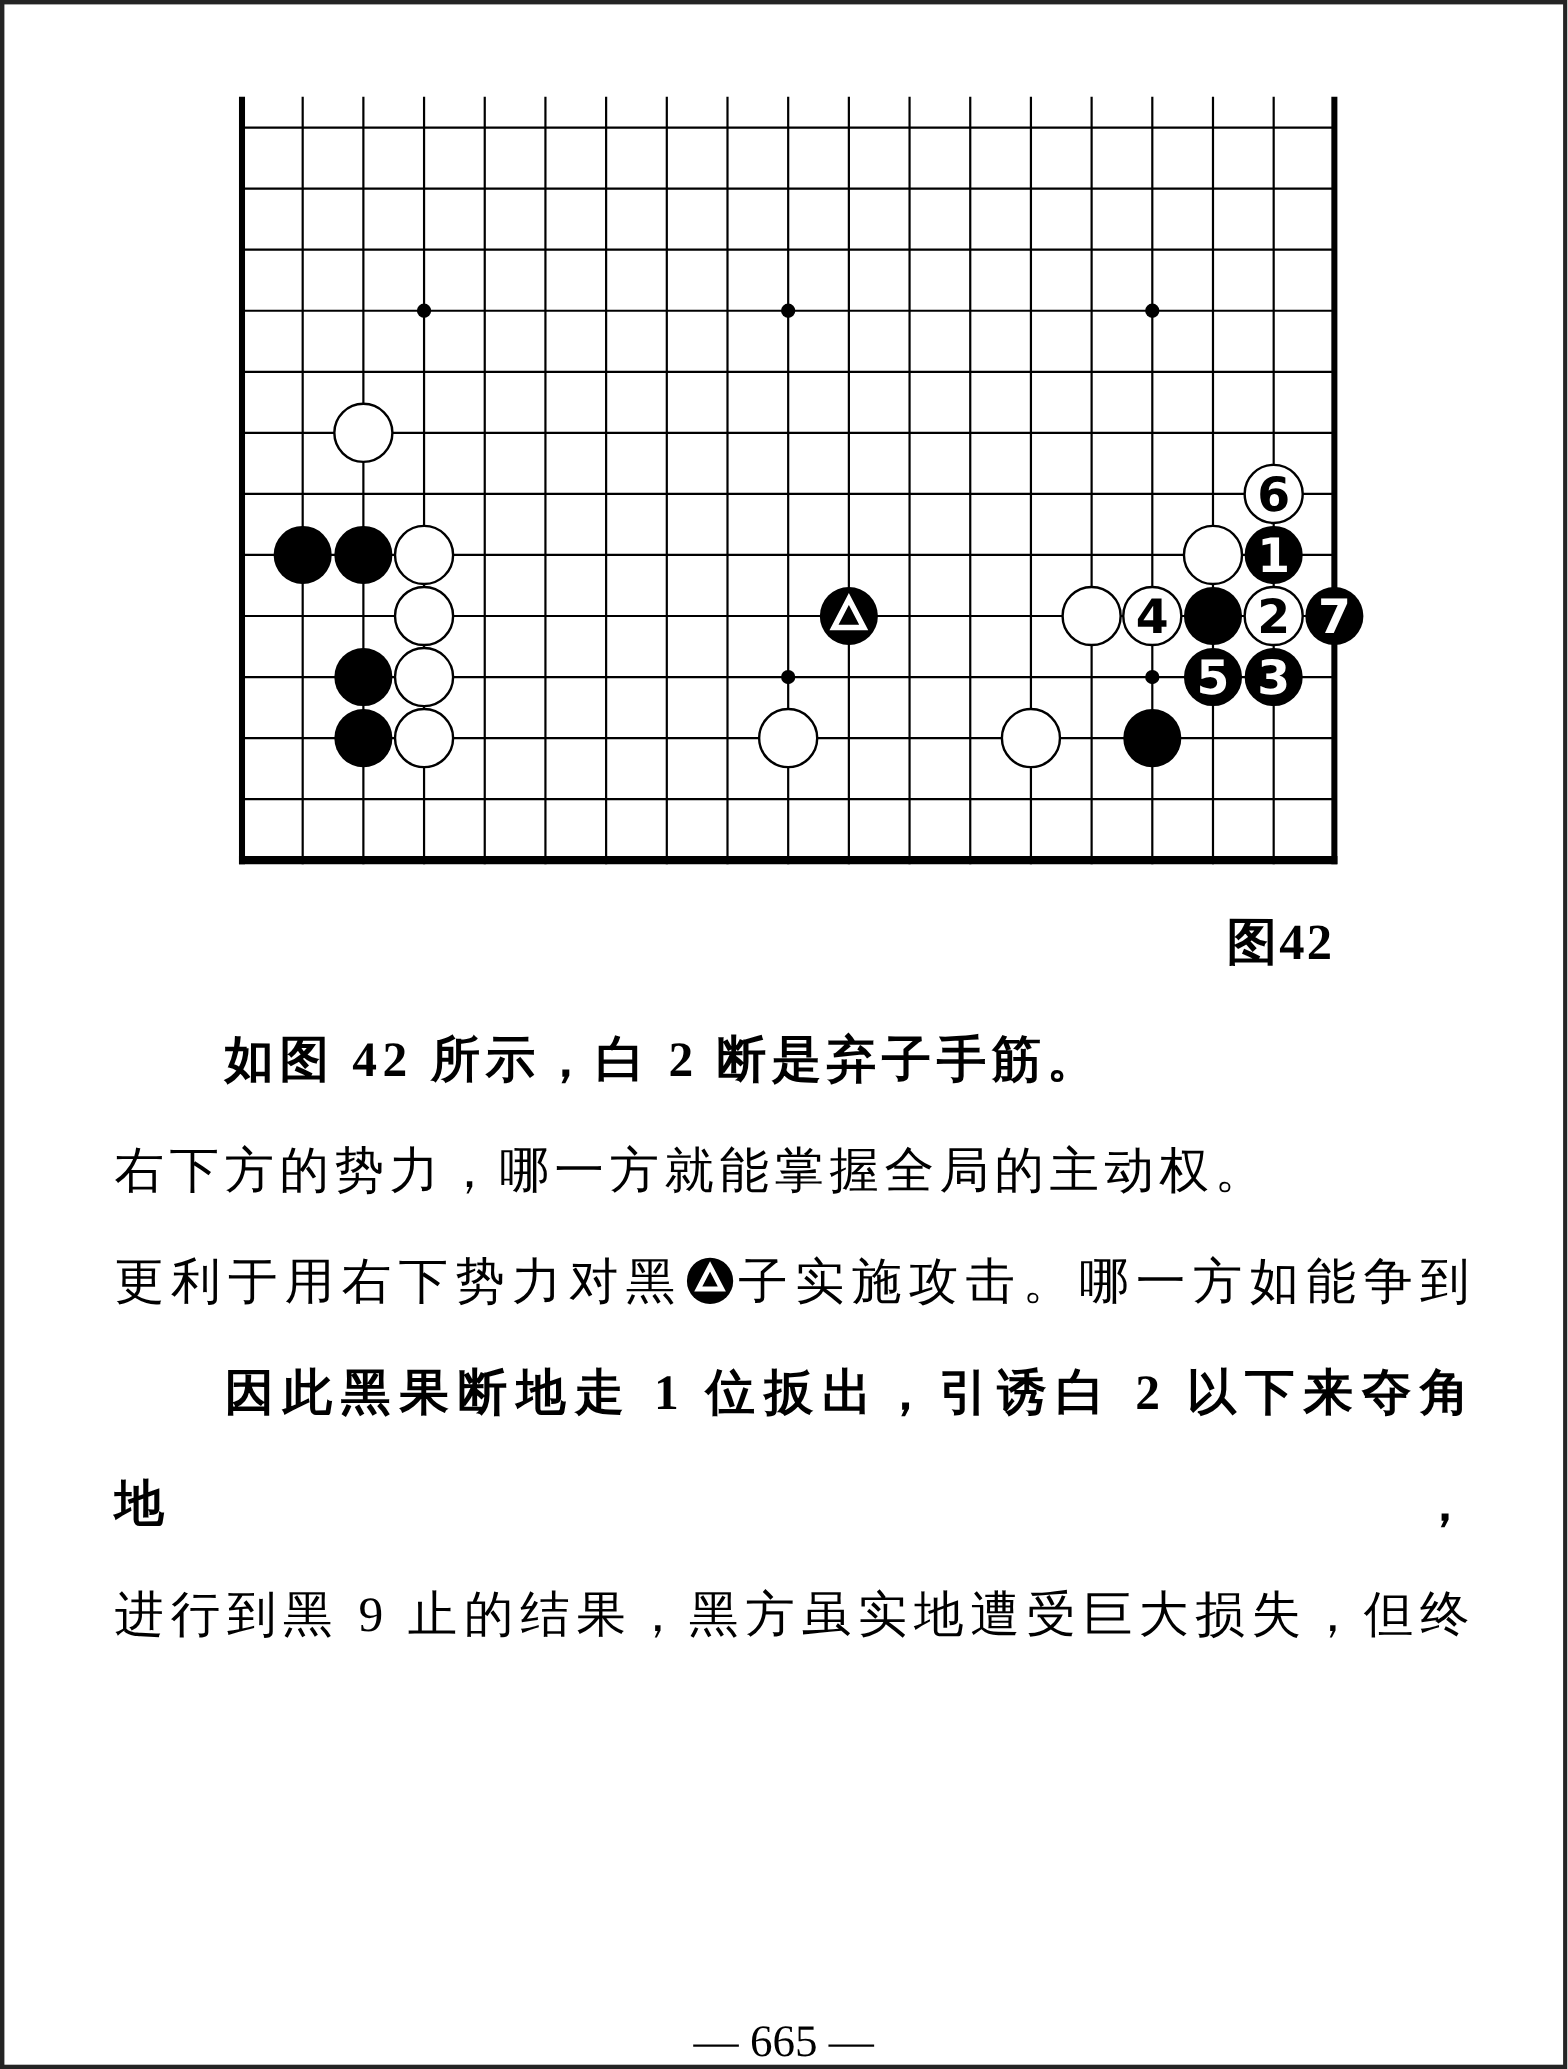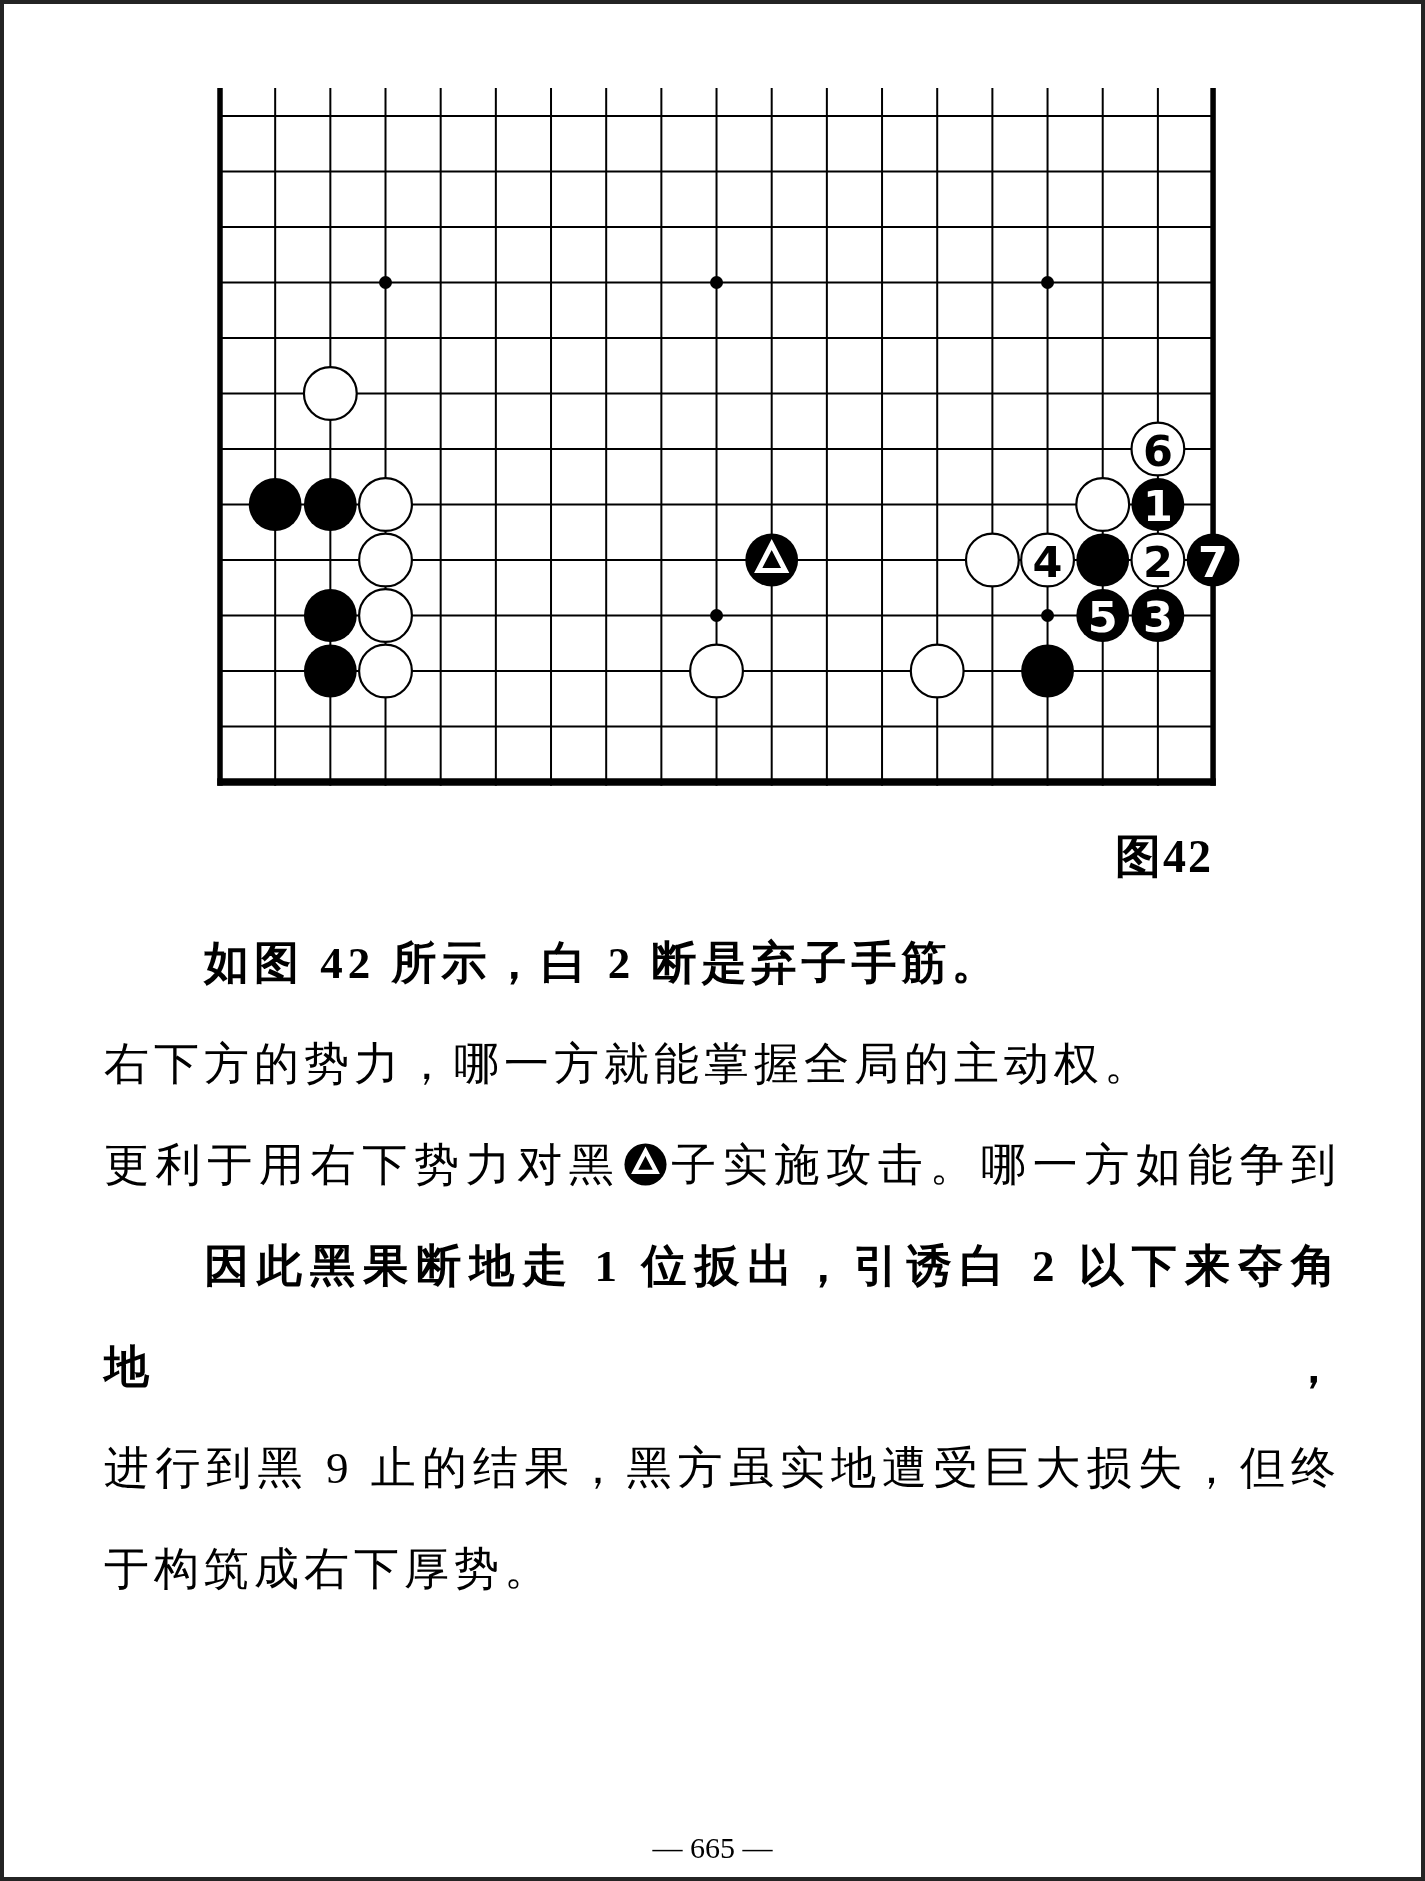--- a/index.html
+++ b/index.html
@@ -43,21 +43,21 @@
   .tstone-glyph {
     display: inline-block;
     width: 45px; height: 45px;
     vertical-align: -7px;
     margin: 0 2px;
   }
   .footer {
     position: absolute;
     left: 0; top: 1827px; width: 100%;
     text-align: center;
-    font-size: 30px;
+    font-size: 41px;
   }
 </style>
 </head>
 <body>
 
 <div class="page">
 
   <svg class="board-svg" id="board-svg" viewBox="0 0 1425 800" xmlns="http://www.w3.org/2000/svg">
       <g>
         <line x1="216" y1="84" x2="216" y2="781.75" stroke="#000000" stroke-width="5.5"></line>
@@ -192,20 +192,17 @@
             <circle cx="23" cy="23" r="21.5" fill="#000"></circle>
             <polygon points="23,9.5 12,30.5 34,30.5" fill="none" stroke="#fff" stroke-width="4.5"></polygon>
           </svg></span><span>子实施攻击。哪一方如能争到</span>
     </div>
     <div class="line indent justify">
       <span>因此黑果断地走 1 位扳出，引诱白 2 以下来夺角地，</span>
     </div>
     <div class="line justify">
       <span>进行到黑 9 止的结果，黑方虽实地遭受巨大损失，但终</span>
     </div>
-    <div class="line">
-      <span>于构筑成右下厚势。</span>
-    </div>
   </div>
 
   <div class="footer">— 665 —</div>
 
 </div>
 
 </body></html>

